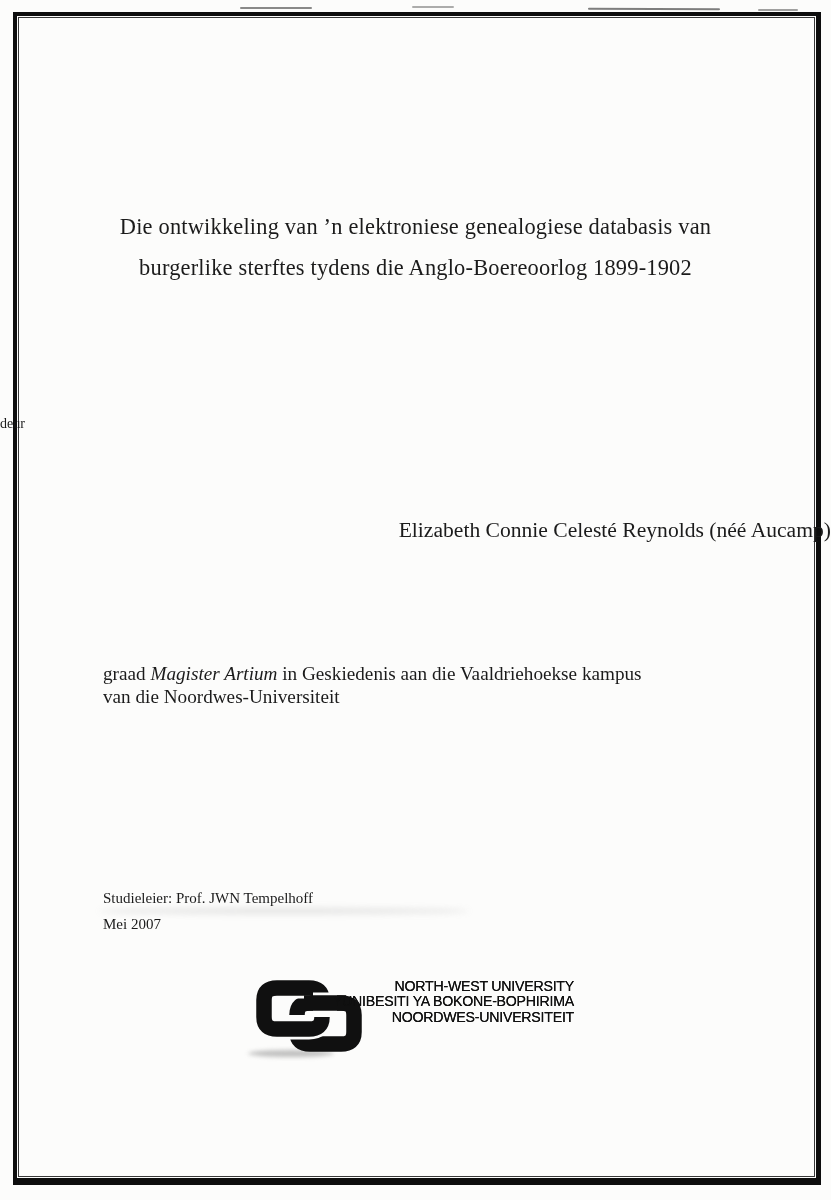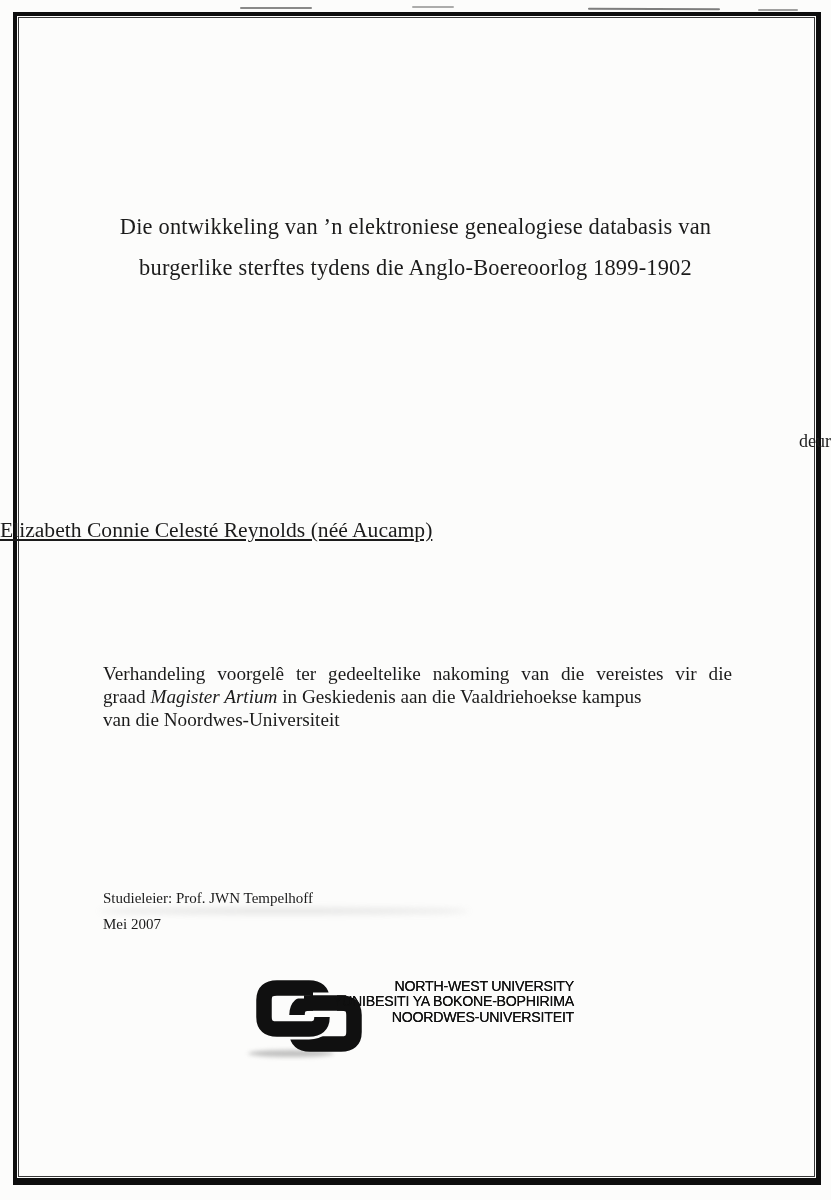--- a/index.html
+++ b/index.html
@@ -38,26 +38,26 @@
   .spk4{left:758px;top:9px;width:40px;height:2px;opacity:.4;}
   .smudge-mark{position:absolute;left:248px;top:1050px;width:86px;height:7px;background:#8f8f8f;border-radius:50%;filter:blur(2px);opacity:.55;}
   .smudge-sup{position:absolute;left:98px;top:908px;width:372px;height:6px;background:#a8a8a8;border-radius:50%;filter:blur(3px);opacity:.28;}
   
   .title{
     position:absolute;left:55px;right:55px;top:206px;
     text-align:center;font-size:22.4px;line-height:41px;
     letter-spacing:.2px;
   }
   .byline{
-    position:absolute;left:0;right:0;top:429px;
-    text-align:right;font-size:18px;line-height:24px;
+    position:absolute;left:0;right:0;top:412px;
+    text-align:left;font-size:14px;line-height:24px;
   }
   .author{
     position:absolute;left:0;right:0;top:515px;
-    text-align:left;font-size:21.6px;line-height:30px;text-decoration:underline;
+    text-align:right;font-size:21.6px;line-height:30px;
   }
   .statement{
     position:absolute;left:103px;width:629px;top:662px;
     font-size:19.2px;line-height:23.2px;
   }
   .statement .j1{text-align:justify;text-align-last:justify;}
   .statement i{font-style:italic;}
   .supervisor-block{
     position:absolute;left:103px;top:886px;
     font-size:15px;line-height:25.5px;
@@ -98,21 +98,20 @@
   <div class="title">
     <div>Die ontwikkeling van ’n elektroniese genealogiese databasis van</div>
     <div>burgerlike sterftes tydens die Anglo-Boereoorlog 1899-1902</div>
   </div>
 
   <div class="byline">deur</div>
 
   <div class="author">Elizabeth Connie Celesté Reynolds (néé Aucamp)</div>
 
   <div class="statement">
-    <div class="j1">Verhandeling voorgelê ter gedeeltelike nakoming van die vereistes vir die</div>
     <div><span>graad </span><i>Magister Artium</i><span> in Geskiedenis aan die Vaaldriehoekse kampus</span></div>
     <div>van die Noordwes-Universiteit</div>
   </div>
 
   <div class="supervisor-block">
     <div>Studieleier: Prof. JWN Tempelhoff</div>
     <div>Mei 2007</div>
   </div>
 
   <div class="logo-mark">

